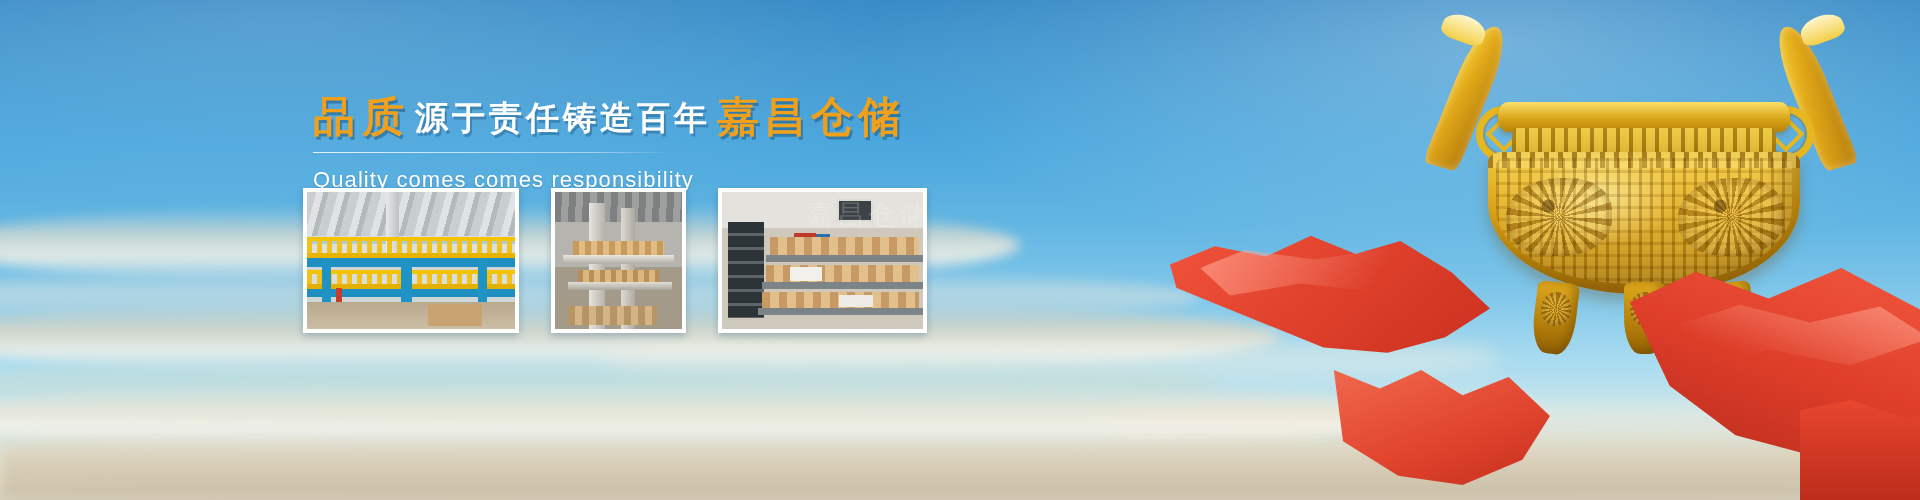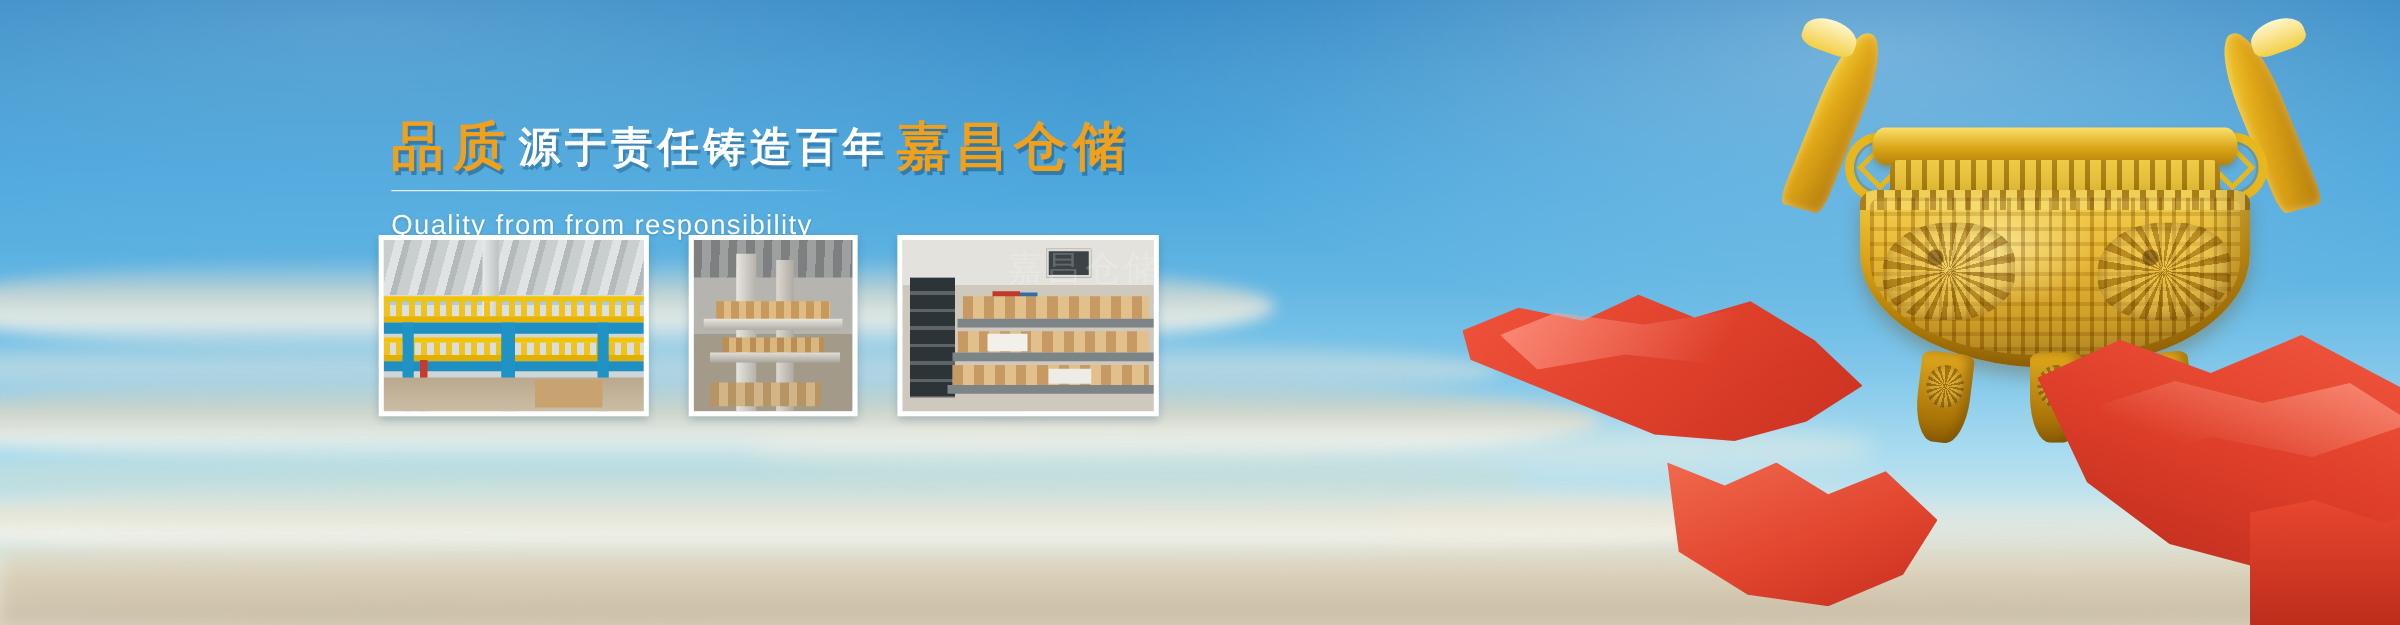--- a/index.html
+++ b/index.html
@@ -280,21 +280,21 @@
   <div class="cloud-band cb6"></div>
   <div class="ground-haze"></div>
 
   <div class="copy">
     <div class="headline">
       <span class="hl-brand-lead">品质</span>
       <span class="hl-mid">源于责任铸造百年</span>
       <span class="hl-brand-tail">嘉昌仓储</span>
     </div>
     <div class="rule"></div>
-    <div class="subtitle">Quality from from responsibility</div>
+    <div class="subtitle">Quality comes comes responsibility</div>
   </div>
 
   <div class="thumbs">
 
     <div class="thumb first">
       <div class="ph p1">
         <div class="ceiling"></div>
           <div class="col"></div>
         <div class="rail-a"></div>
           <div class="beam-a"></div>

